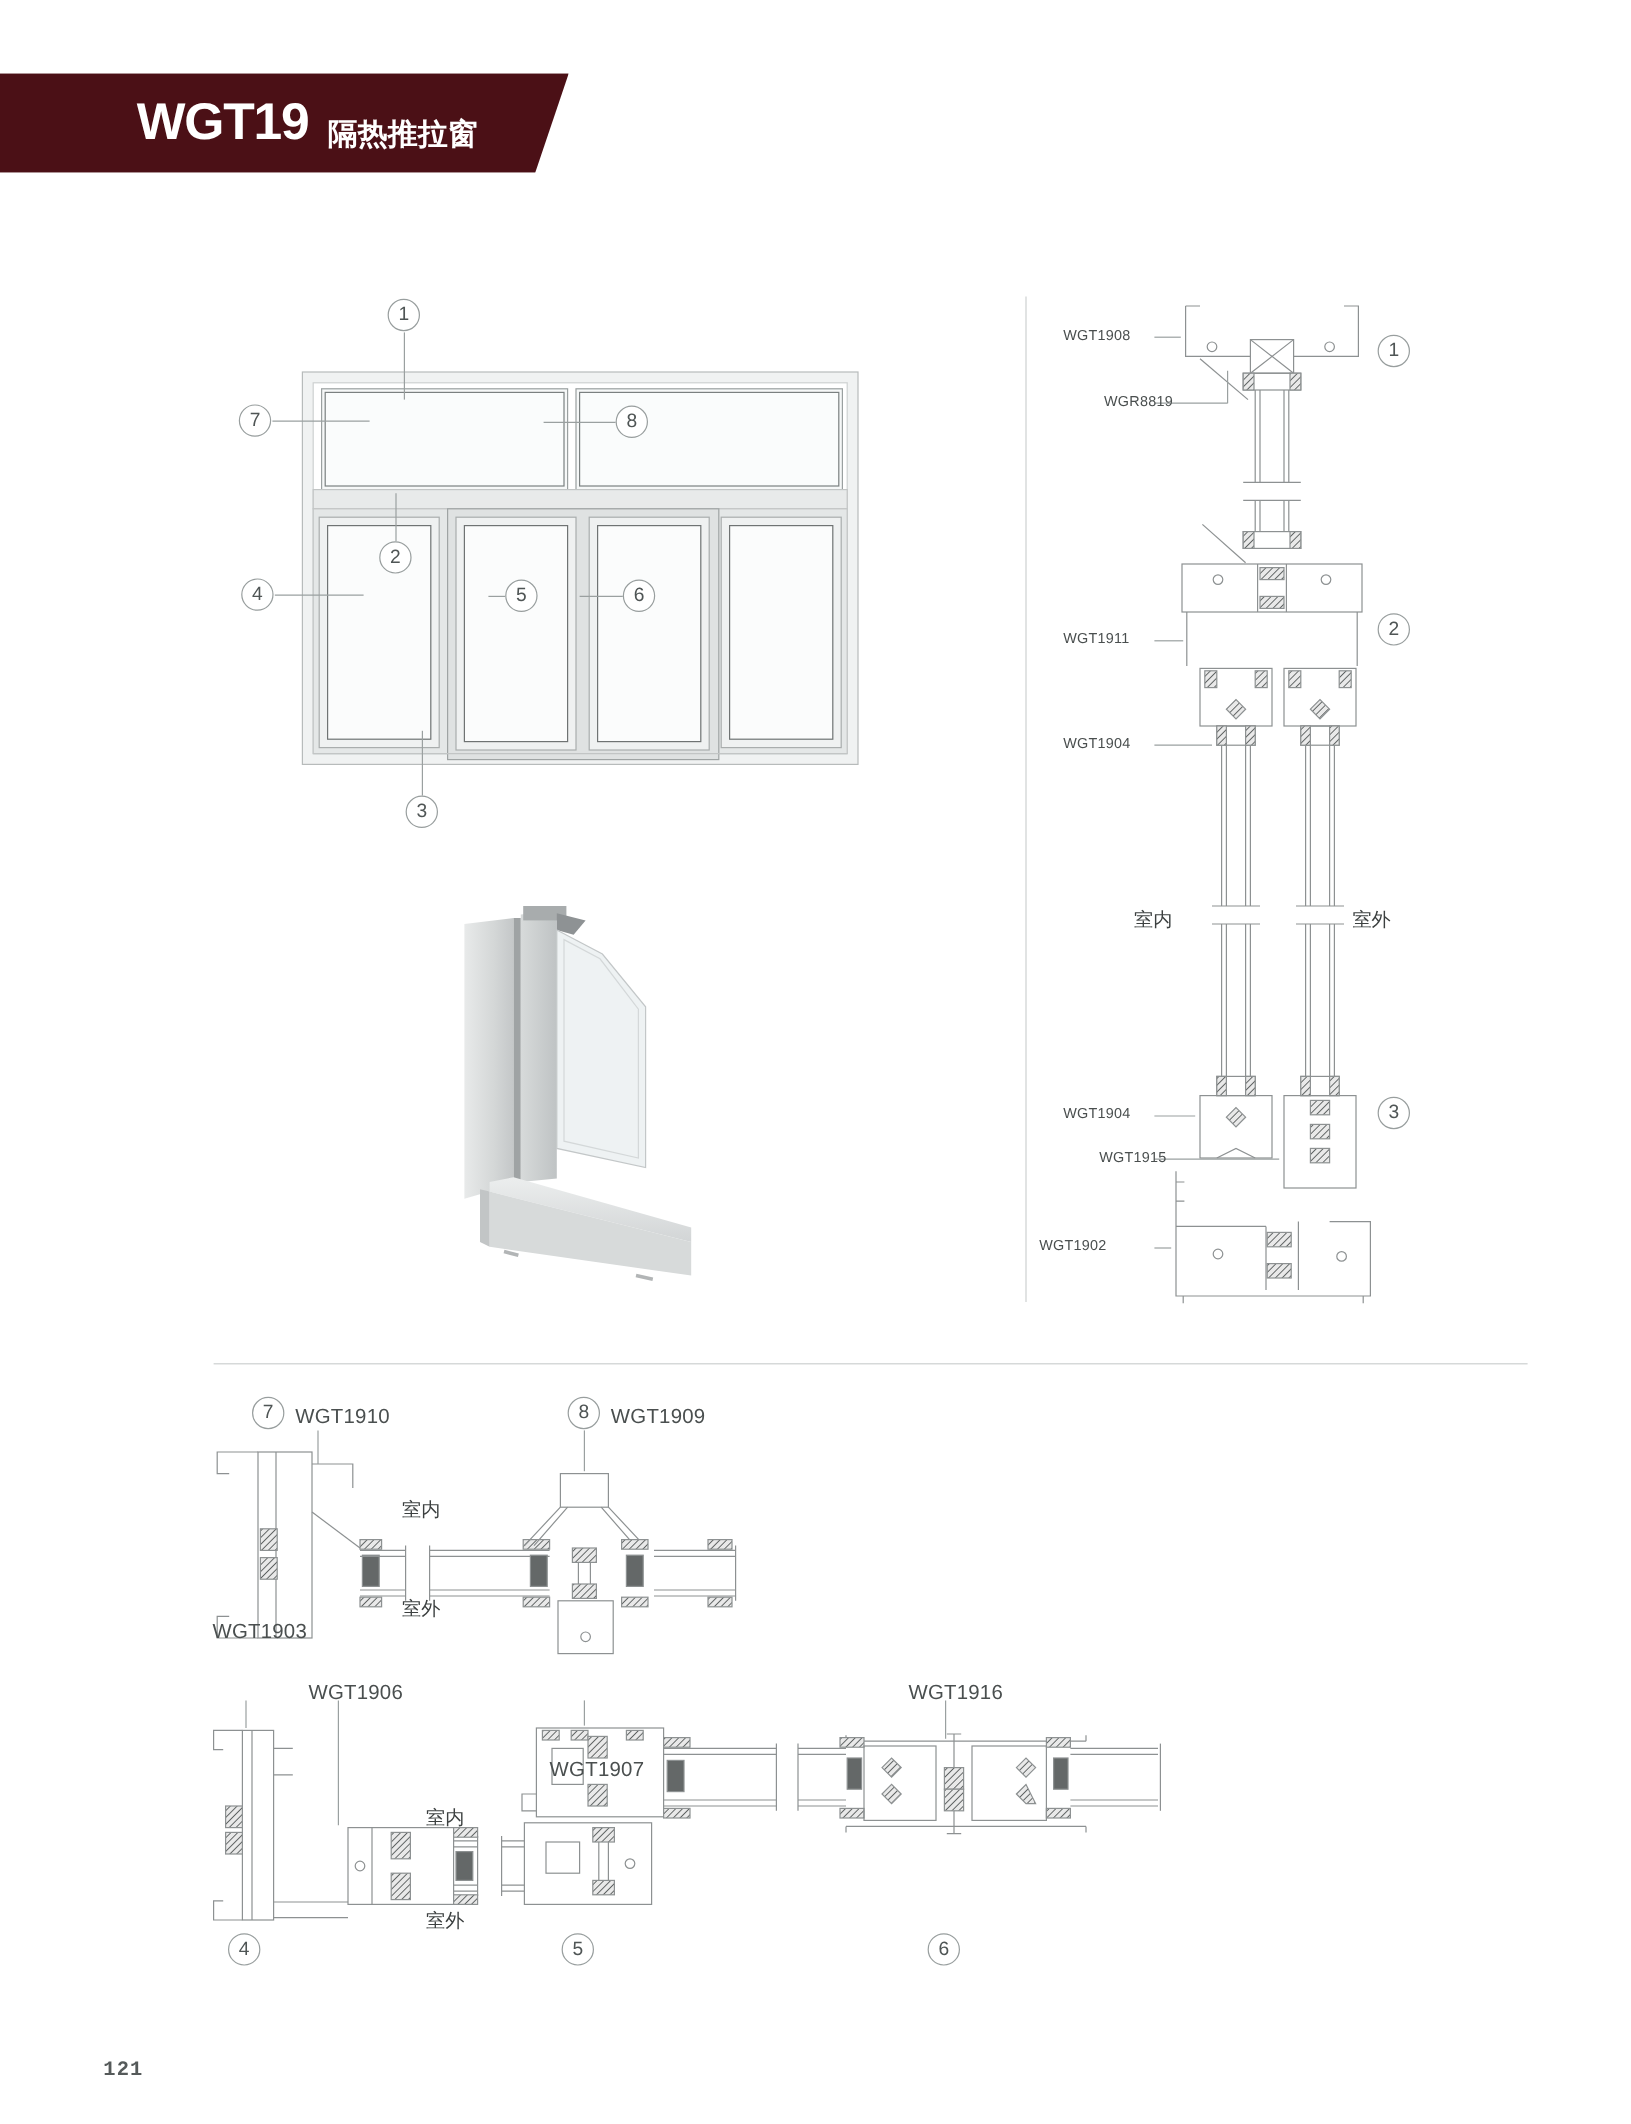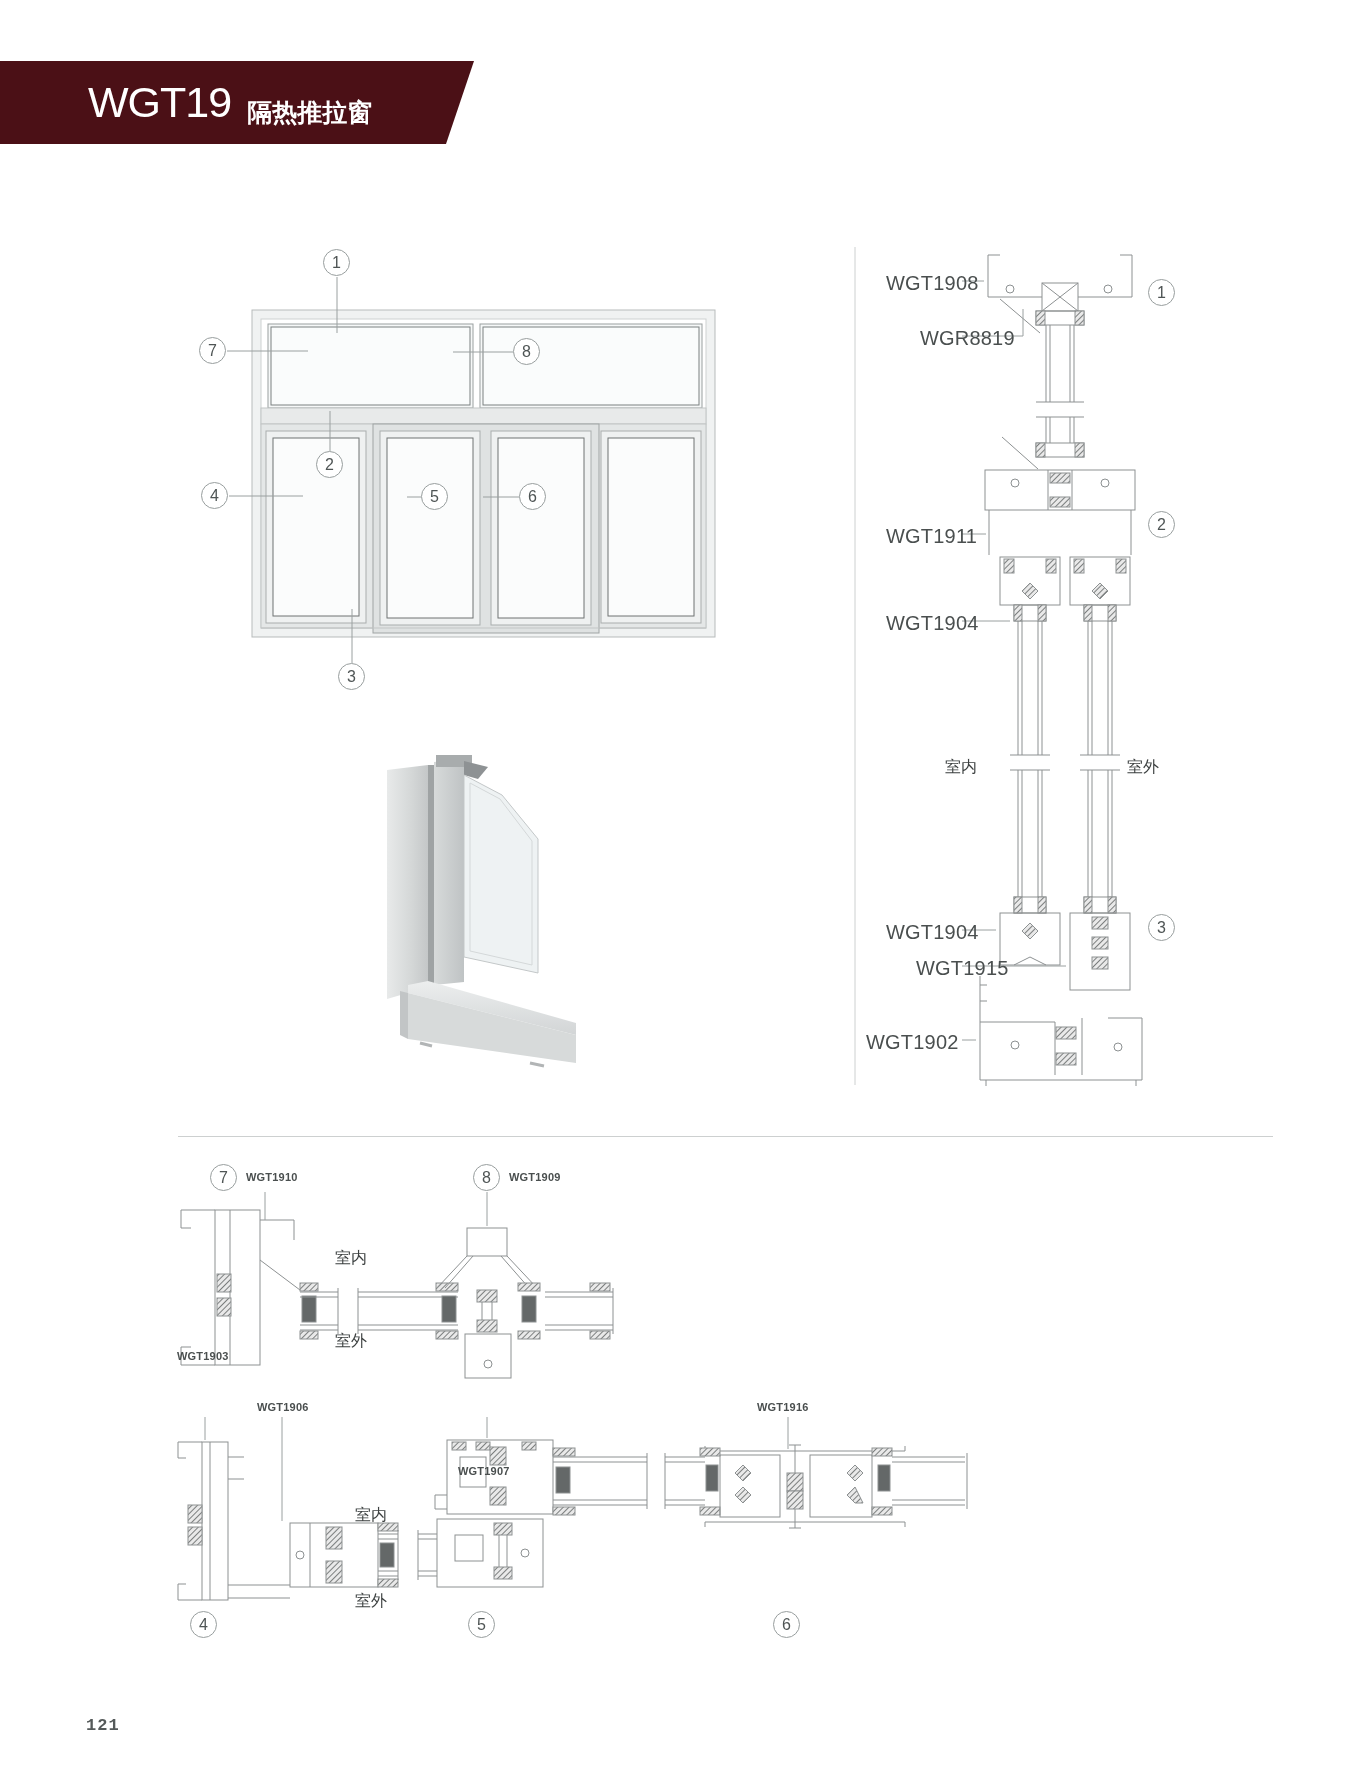--- a/index.html
+++ b/index.html
@@ -3,31 +3,31 @@
 <meta charset="utf-8">
 <style>
   html,body{margin:0;padding:0;background:#ffffff;}
   body{width:1359px;height:1770px;position:relative;font-family:"Liberation Sans","DejaVu Sans",sans-serif;color:#4a4a4a;}
   .page{position:absolute;left:0;top:0;width:1359px;height:1770px;background:#ffffff;overflow:hidden;}
 
   
   .banner{position:absolute;left:0;top:61px;width:474px;height:83px;background:#4b1016;
           clip-path:polygon(0 0,474px 0,446px 83px,0 83px);
           display:flex;align-items:center;}
-  .banner .code{margin-left:88px;font-size:43px;font-weight:normal;color:#ffffff;letter-spacing:-1px;line-height:1;}
+  .banner .code{margin-left:114px;font-size:43px;font-weight:bold;color:#ffffff;letter-spacing:-1px;line-height:1;}
   .banner .name{margin-left:16px;margin-top:20px;font-size:25px;font-weight:bold;color:#ffffff;line-height:1;}
 
   
   .co{position:absolute;width:27px;height:27px;border:1px solid #989e9e;border-radius:50%;
       background:#ffffff;display:flex;align-items:center;justify-content:center;
       font-size:16px;color:#4f5555;box-sizing:border-box;}
 
   
-  .lbl{position:absolute;font-size:20px;color:#4a4f4f;white-space:nowrap;letter-spacing:.2px;}
-  .lbl-s{font-size:11px;font-weight:bold;}
+  .lbl{position:absolute;font-size:12px;color:#4a4f4f;white-space:nowrap;letter-spacing:.2px;}
+  .lbl-s{font-size:17px;}
   .cn{position:absolute;font-size:16px;color:#3c4040;white-space:nowrap;}
 
   .rule{position:absolute;background:#cdd0d0;}
 
   .fig{position:absolute;}
   svg{display:block;}
   .pagenum{position:absolute;left:86px;top:1716px;font-size:17px;font-weight:bold;color:#555a5a;letter-spacing:1px;font-family:Liberation Mono, monospace;}
 </style>
 </head>
 <body>

